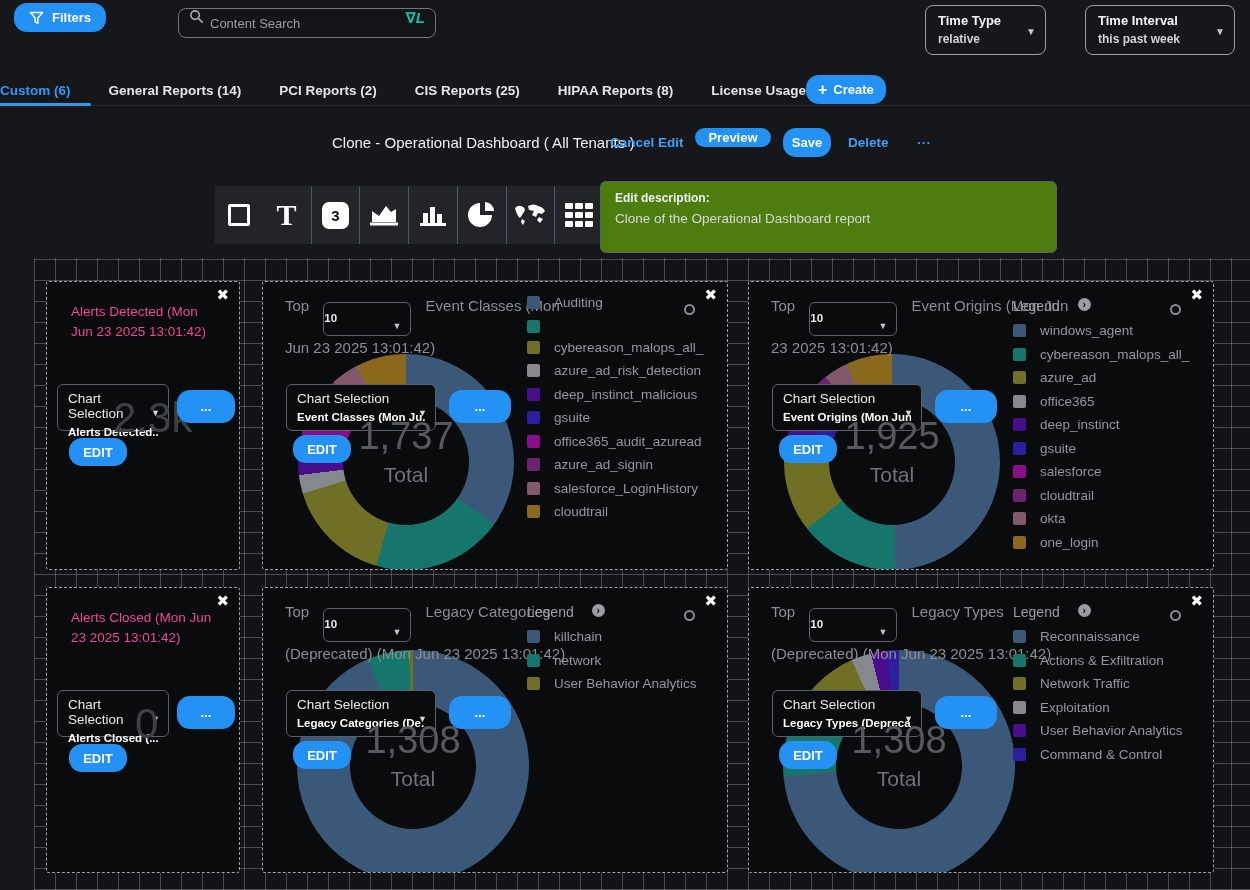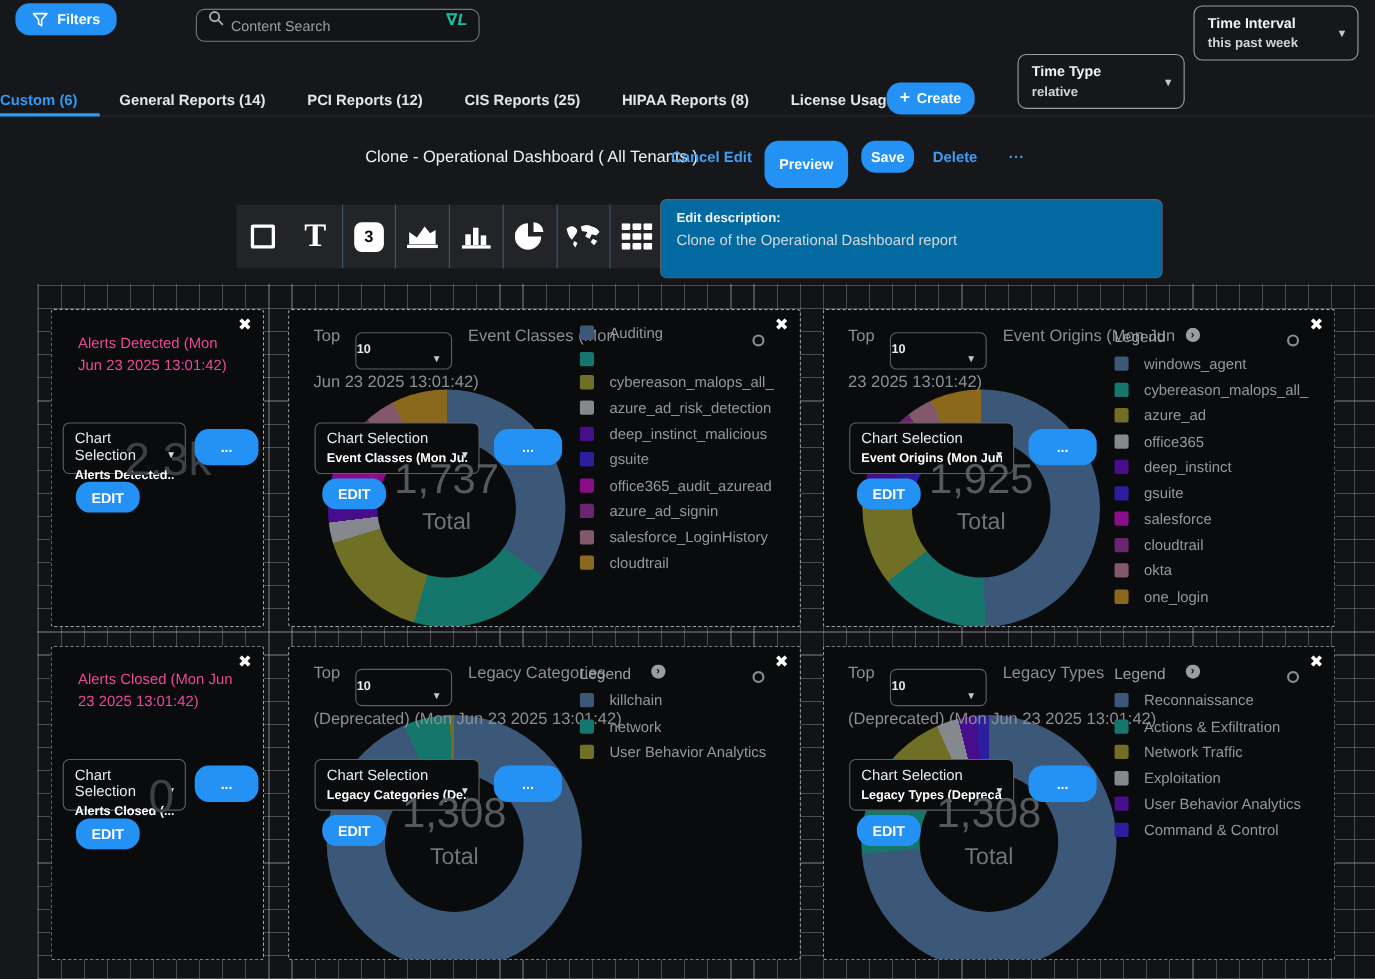--- a/index.html
+++ b/index.html
@@ -15,21 +15,21 @@
   #search-box { position:absolute; left:142px; top:8px; width:258px; height:30px;
                 border:1px solid #74787e; border-radius:8px; background:#131417;
                 display:flex; padding:0 10px; gap:6px;margin-left:36px; }
   #search-box input { flex:1; background:transparent; border:none; outline:none;
                       color:#d8d9db; font-size:13px; }
   #search-box input::placeholder { color:#9b9ea3; }
   .brand-glyph { color:#15c0a1; font-weight:bold; font-style:italic; font-size:15px; }
 
   .time-dd { position:absolute; top:5px; height:50px; border:1px solid #9ba0a6;
              border-radius:8px; padding:7px 26px 7px 12px; cursor:pointer; }
-  #time-type { left:925px; width:152px;margin-top:44px; }
+  #time-type { left:925px; width:121px; }
   #time-interval { left:1085px; width:150px; }
   .time-dd .dd-label { color:#f2f3f4; font-weight:bold; font-size:13px; }
   .time-dd .dd-value { color:#d2d4d7; font-size:12px; margin-top:4px; font-weight:bold; }
   .dd-caret { position:absolute; right:9px; top:20px; color:#c3c6ca; font-size:10px; }
 
   
   #tabs-row { position:absolute; left:0; top:75px; width:1250px; height:31px;
               border-bottom:1px solid #26282d; display:flex; align-items:center;
               gap:38px; }
   .tab { position:relative; height:100%; display:flex; align-items:center;
@@ -38,39 +38,39 @@
   .tab.active::after { content:""; position:absolute; left:-20px; right:-20px; bottom:-1px;
                        height:3px; background:#2e9af5; border-radius:2px; }
   #create-btn { position:absolute; left:806px; top:75px; height:29px; padding:0 12px; }
   #create-btn::before { content:"+"; font-size:16px; font-weight:800; margin-right:6px; }
 
   
   #title-bar { position:absolute; left:0; top:126px; width:1250px; height:34px; }
   #report-title { position:absolute; left:332px; top:8px; color:#f0f1f3; font-size:15px; }
   .link-blue { color:#3f9ff5; font-size:13.5px; font-weight:bold; cursor:pointer; background:none; border:none; }
   #cancel-edit { position:absolute; left:610px; top:9px; }
-  #preview-btn { position:absolute; left:695px; top:2px; width:76px; height:43px; }
+  #preview-btn { position:absolute; left:695px; top:2px; width:76px; height:19px; }
   #save-btn { position:absolute; left:783px; top:2px; width:48px; height:29px; }
   #delete-btn { position:absolute; left:848px; top:9px; }
   #more-title { position:absolute; left:917px; top:6px; letter-spacing:1px; }
 
   
   #wtoolbar { position:absolute; left:215px; top:186px; width:388px; height:58px;
               background:#222428; display:flex; }
   .wt-cell { flex:1; display:flex; align-items:center; justify-content:center; cursor:pointer; }
   .wt-cell + .wt-cell.sep { border-left:1px solid #3d5a6e; }
   .ic-square { width:22px; height:22px; border:3px solid #fff; border-radius:2px; }
   .ic-T { color:#fff; font-family:"Liberation Serif","DejaVu Serif",serif;
           font-weight:bold; font-size:30px; line-height:1; }
   .ic-num { width:27px; height:27px; background:#fff; border-radius:7px; color:#0c0d10;
             font-weight:800; font-size:15px; display:flex; align-items:center; justify-content:center; }
 
   
   #desc-box { position:absolute; left:600px; top:181px; width:457px; height:72px;
-              border:1px solid #5c6066; border-radius:6px; background:#0369a1; padding:9px 14px; }
+              border:1px solid #5c6066; border-radius:6px; background:#4d7c0f; padding:9px 14px; }
   #desc-box .desc-label { color:#f0f1f3; font-weight:bold; font-size:12px; }
   #desc-box .desc-value { color:#d8d9db; font-size:13.5px; margin-top:6px; }
 
   
   #grid { position:absolute; left:34px; top:258px; width:1216px; height:632px;
           background-color:#121317;
           background-image:
             repeating-linear-gradient(90deg, rgba(190,193,198,.32) 0 1px, transparent 1px 21px),
             repeating-linear-gradient(0deg,  rgba(190,193,198,.32) 0 1px, transparent 1px 21px); }
 
@@ -171,21 +171,21 @@
   </div>
   <div id="time-interval" class="time-dd">
     <div class="dd-label">Time Interval</div>
     <div class="dd-value">this past week</div>
     <span class="dd-caret"></span>
   </div>
 
   <div id="tabs-row">
     <div class="tab active">Custom (6)</div>
     <div class="tab">General Reports (14)</div>
-    <div class="tab">PCI Reports (12)</div>
+    <div class="tab">PCI Reports (2)</div>
     <div class="tab">CIS Reports (25)</div>
     <div class="tab">HIPAA Reports (8)</div>
     <div class="tab">License Usage (4)</div>
   </div>
   <button id="create-btn" class="btn-blue">Create</button>
 
   <div id="title-bar">
     <div id="report-title">Clone - Operational Dashboard  ( All Tenants )</div>
     <button id="cancel-edit" class="link-blue">Cancel Edit</button>
     <button id="preview-btn" class="btn-blue">Preview</button>

